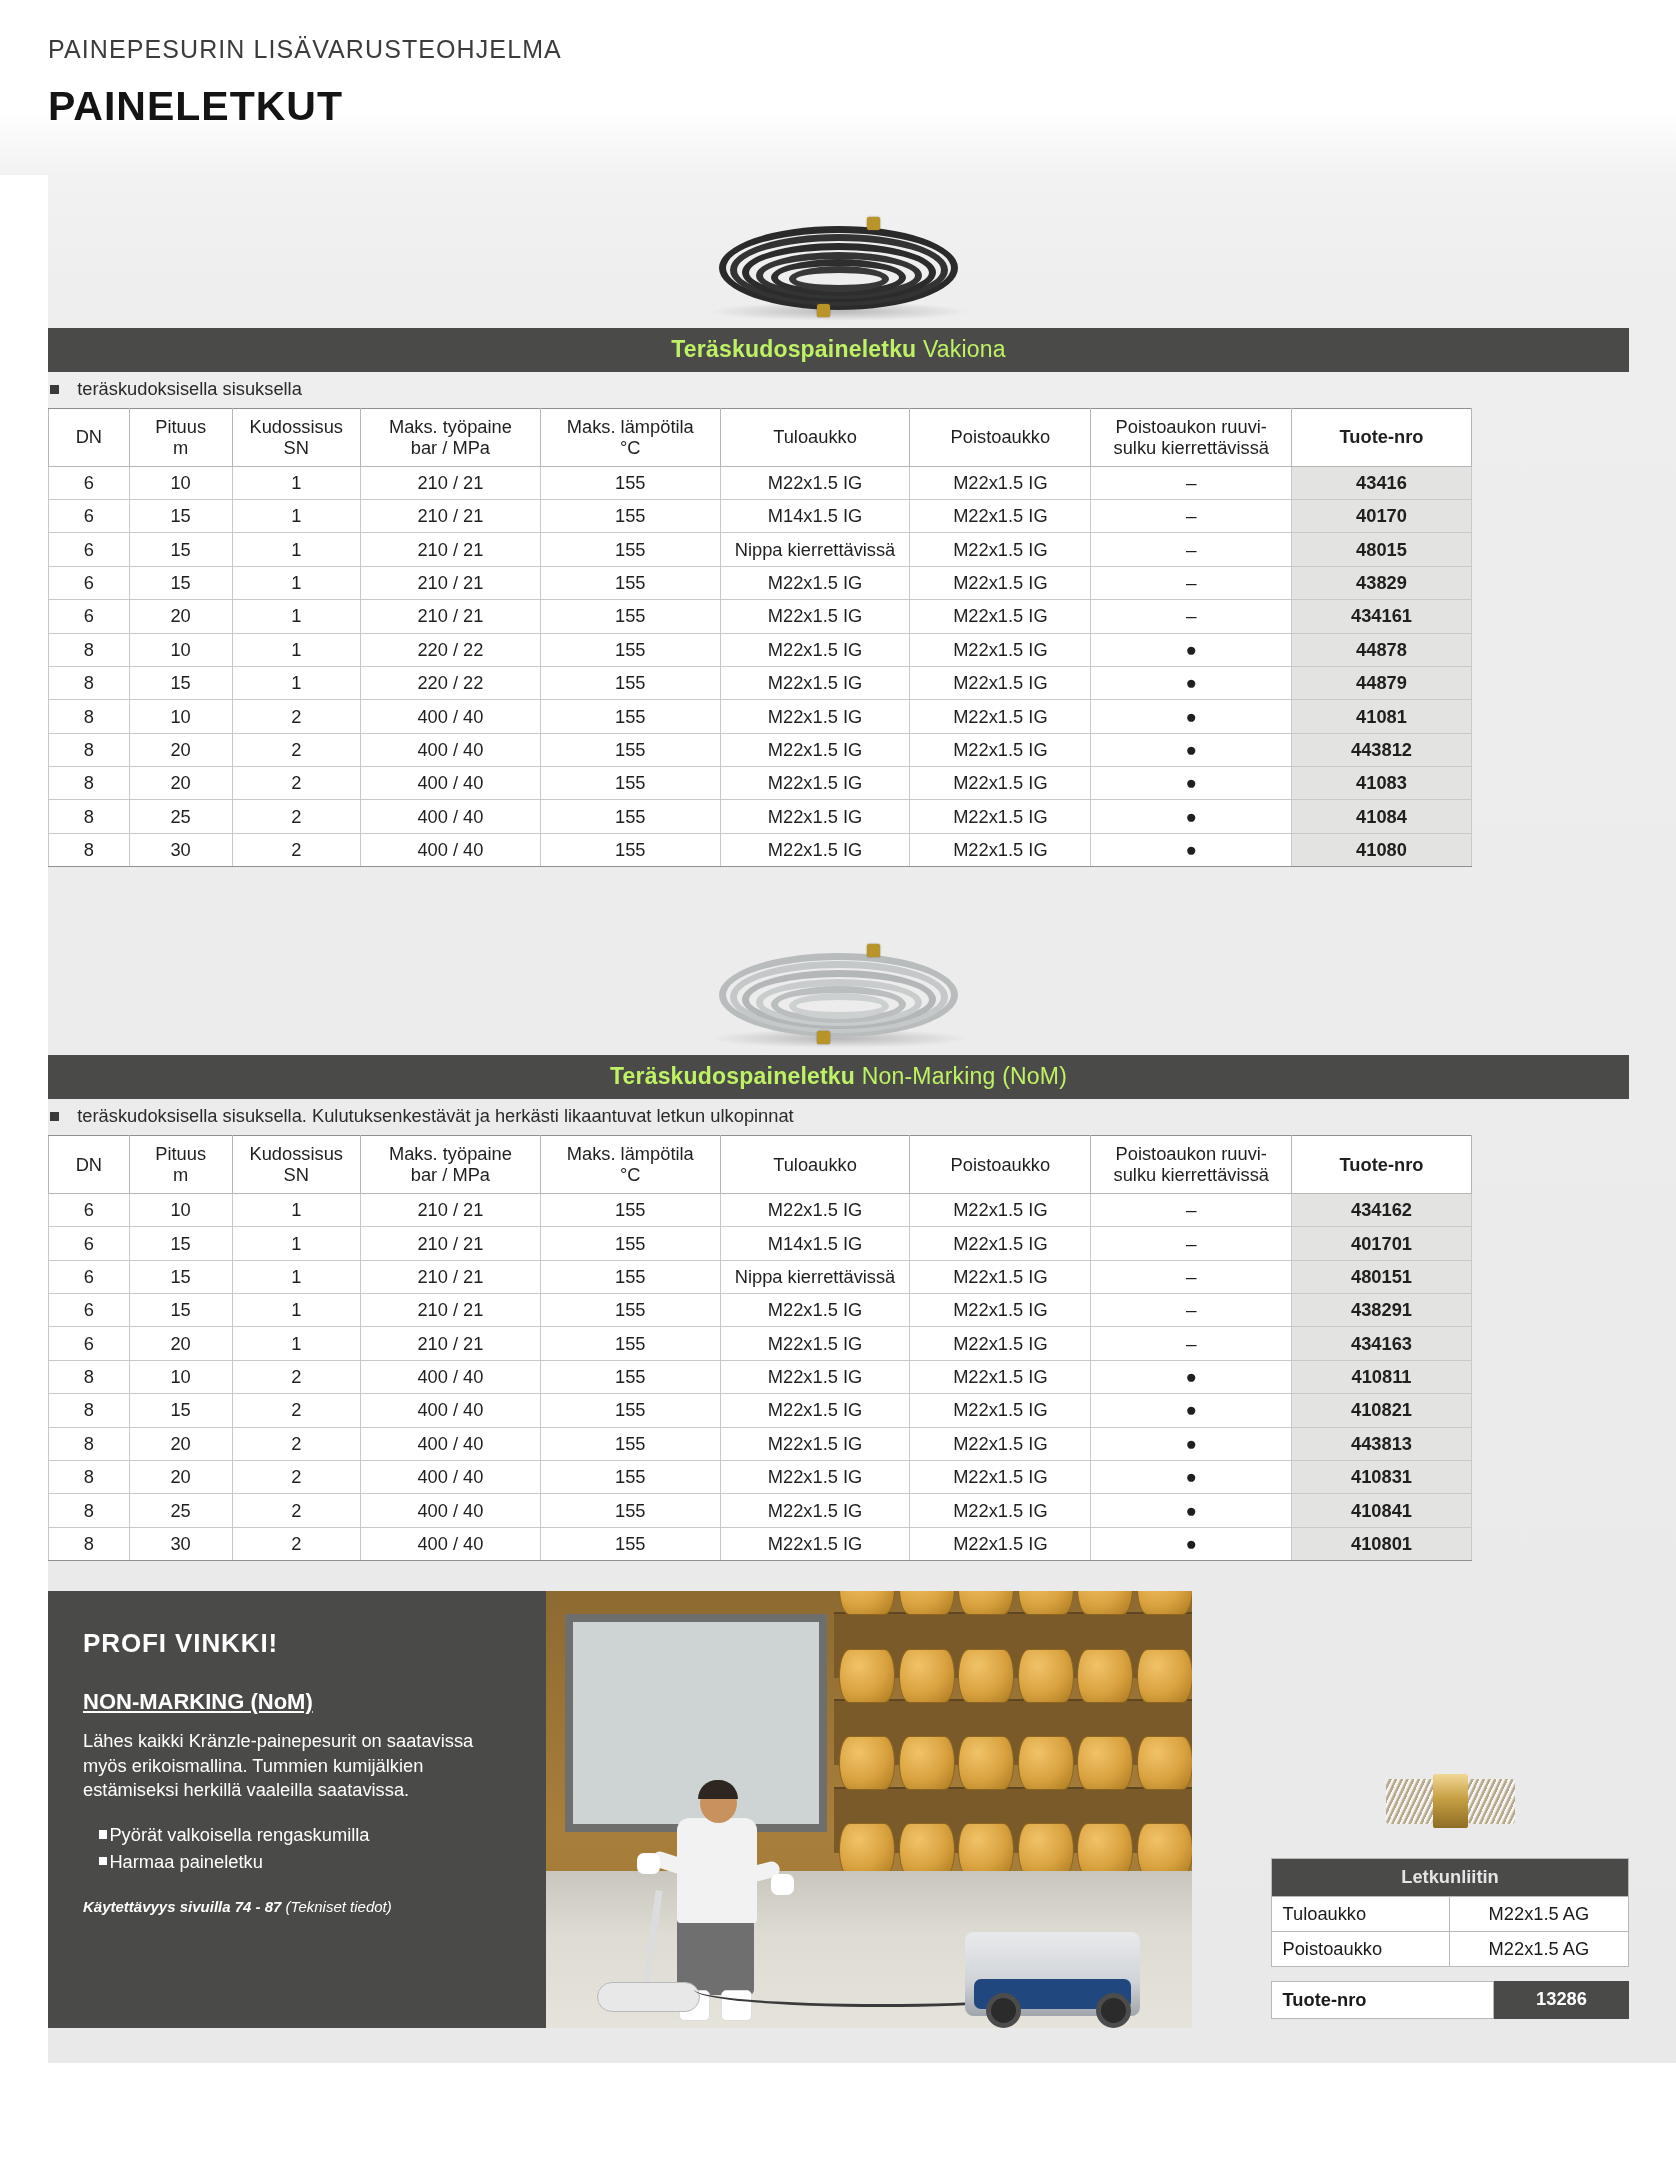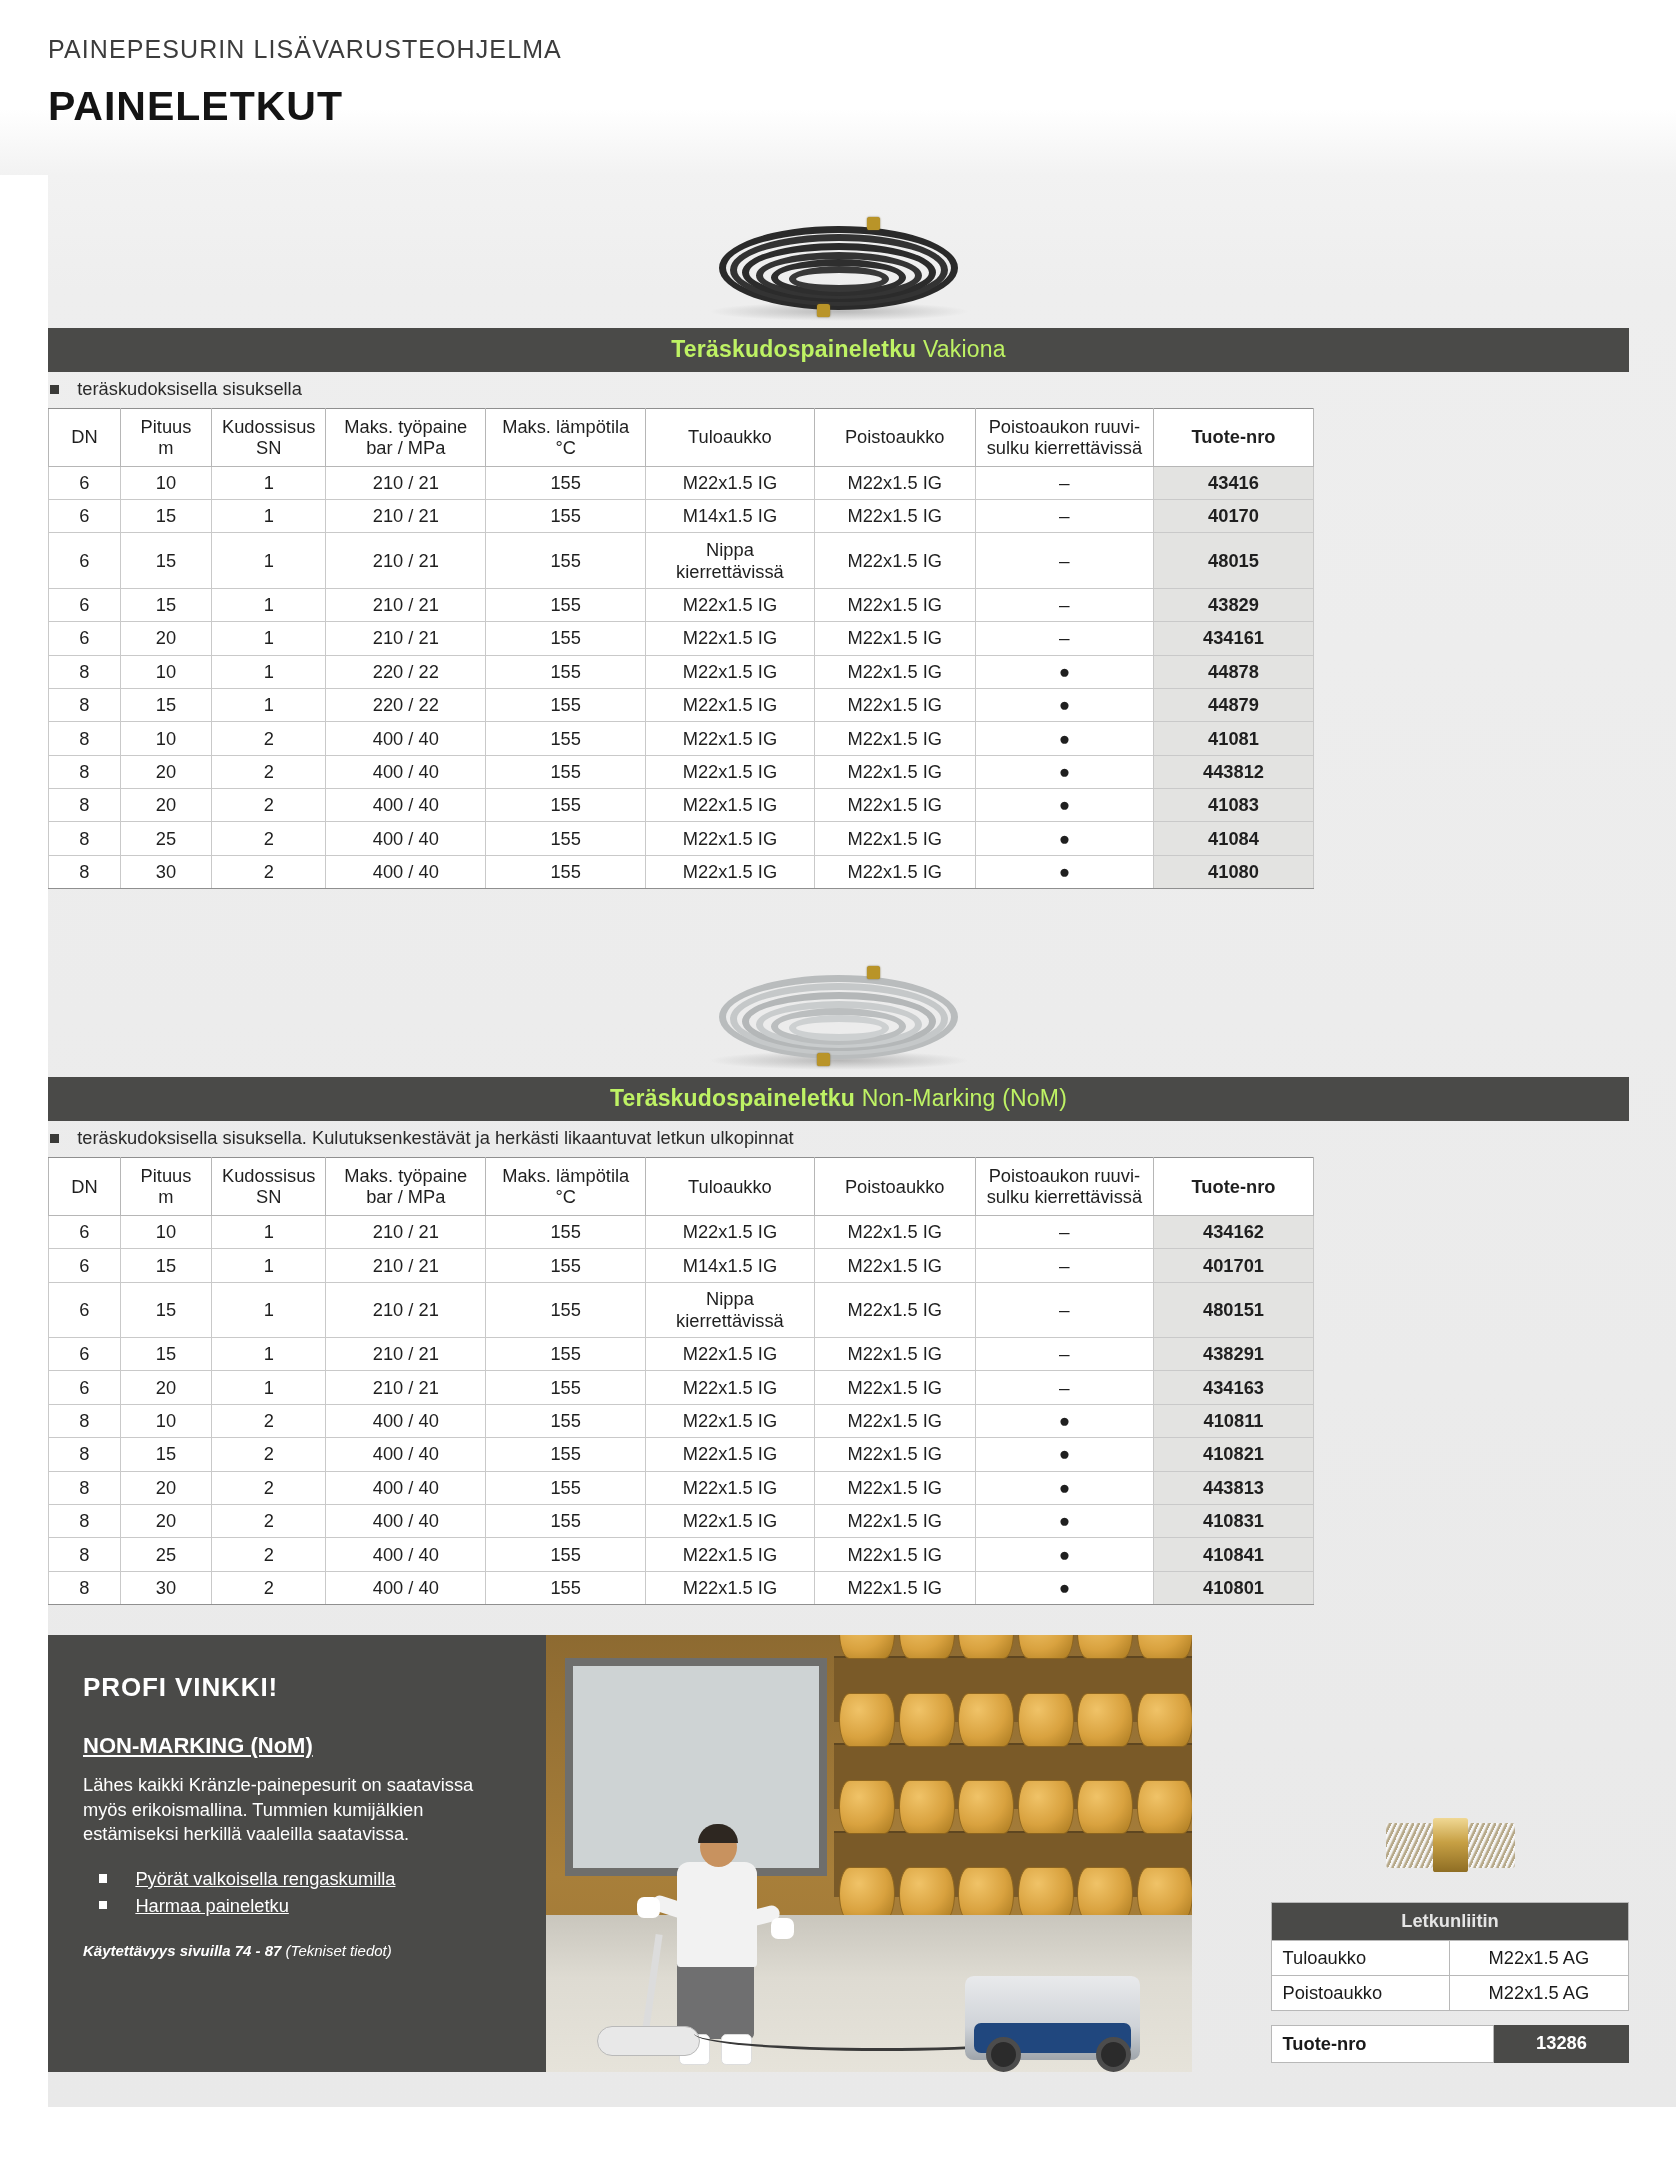--- a/index.html
+++ b/index.html
@@ -107,21 +107,21 @@
   .bullet-sq {
     display: inline-block;
     width: 9.6px; height: 9.6px;
     background: #3a3a38;
     margin-top: 7px;
     flex: none;
   }
 
   table.spec {
     border-collapse: collapse;
-    width: 1266px;
+    width: 1424px;
     background: #ffffff;
     font-size: 18.3px;
   }
   table.spec thead th {
     font-weight: normal;
     border: 0.9px solid #b6b6b6;
     border-top: 0.9px solid #8f8f8f;
     padding: 7px 5.2px;
     text-align: center;
     line-height: 1.18;
@@ -190,24 +190,23 @@
   .profi p {
     margin: 0 0 19px 0;
     font-size: 18.3px;
     line-height: 1.35;
   }
   .profi ul { margin: 0 0 23px 0; padding: 0; list-style: none; }
   .profi li {
     font-size: 18.3px;
     line-height: 1.45;
     display: flex;
-    gap: 28px;
+    gap: 2px;
     align-items: flex-start;
     padding-left: 15.7px;
-    text-decoration: underline;
   }
   .profi li .sq {
     width: 8.7px; height: 8.7px; background: #ffffff; margin-top: 7.9px; flex: none;
   }
   .profi .avail { font-size: 15px; font-style: italic; }
   .profi .avail b { font-weight: bold; }
 
   .photo {
     width: 646px;
     height: 437px;

